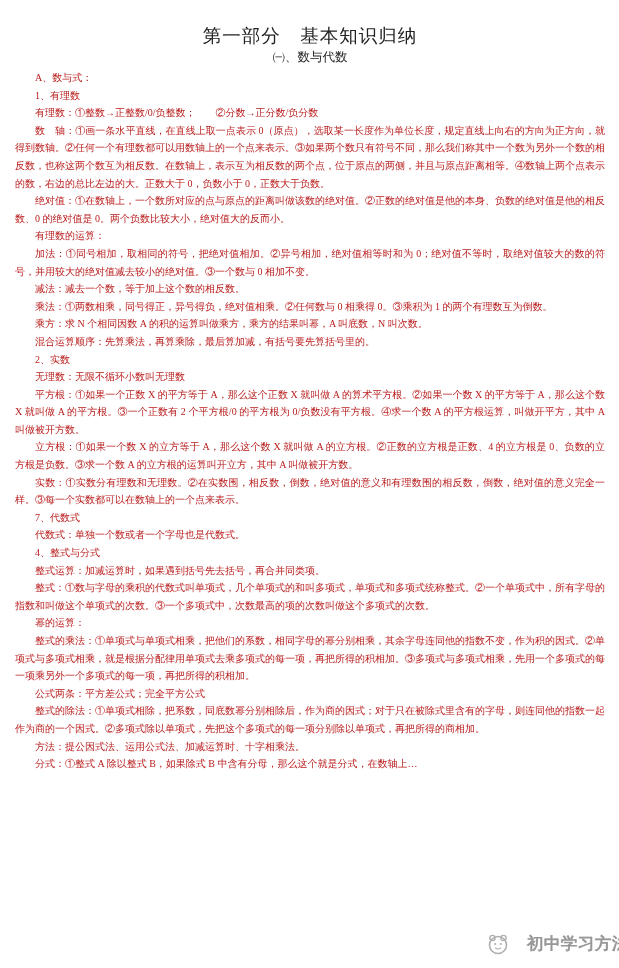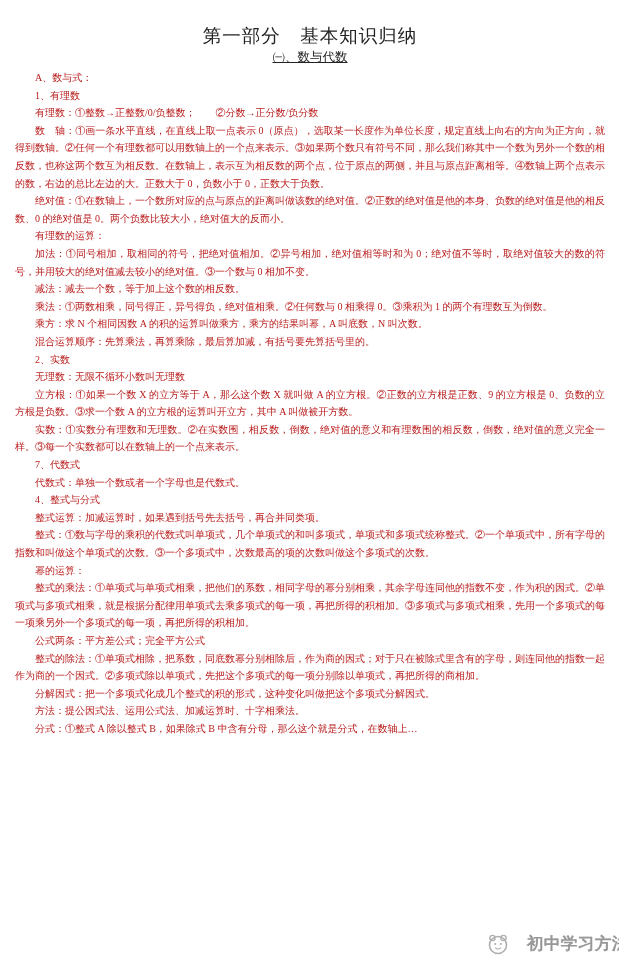--- a/index.html
+++ b/index.html
@@ -33,21 +33,20 @@
     line-height: 26px;
     color: #222222;
   }
   .doc-subtitle {
     margin: 0 0 3px 0;
     text-align: center;
     font-size: 12.5px;
     font-weight: 400;
     line-height: 17px;
     color: #222222;
-    text-decoration: underline;
   }
   .content p.para {
     margin: 0;
     font-size: 10px;
     line-height: 17.6px;
     text-align: justify;
     text-justify: inter-ideograph;
     text-indent: 2em;
     word-break: break-all;
     color: #b91c1c;
@@ -105,22 +104,23 @@
 
 
       <p class="para">乘方：求 N 个相同因数 A 的积的运算叫做乘方，乘方的结果叫幂，A 叫底数，N 叫次数。</p>
 
       <p class="para">混合运算顺序：先算乘法，再算乘除，最后算加减，有括号要先算括号里的。</p>
 
       <p class="para">2、实数</p>
 
       <p class="para">无理数：无限不循环小数叫无理数</p>
 
+      <p class="para">平方根：①如果一个正数 X 的平方等于 A，那么这个正数 X 就叫做 A 的算术平方根。②如果一个数 X 的平方等于 A，那么这个数 X 就叫做 A 的平方根。③一个正数有 2 个平方根/0 的平方根为 0/负数没有平方根。④求一个数 A 的平方根运算，叫做开平方，其中 A 叫做被开方数。</p>
 
-      <p class="para">立方根：①如果一个数 X 的立方等于 A，那么这个数 X 就叫做 A 的立方根。②正数的立方根是正数、9 的立方根是 0、负数的立方根是负数。③求一个数 A 的立方根的运算叫开立方，其中 A 叫做被开方数。</p>
+      <p class="para">立方根：①如果一个数 X 的立方等于 A，那么这个数 X 就叫做 A 的立方根。②正数的立方根是正数、4 的立方根是 0、负数的立方根是负数。③求一个数 A 的立方根的运算叫开立方，其中 A 叫做被开方数。</p>
 
       <p class="para">实数：①实数分有理数和无理数。②在实数围，相反数，倒数，绝对值的意义和有理数围的相反数，倒数，绝对值的意义完全一样。③每一个实数都可以在数轴上的一个点来表示。</p>
 
       <p class="para">7、代数式</p>
 
       <p class="para">代数式：单独一个数或者一个字母也是代数式。</p>
 
 
       <p class="para">4、整式与分式</p>
 
@@ -129,21 +129,20 @@
       <p class="para">整式：①数与字母的乘积的代数式叫单项式，几个单项式的和叫多项式，单项式和多项式统称整式。②一个单项式中，所有字母的指数和叫做这个单项式的次数。③一个多项式中，次数最高的项的次数叫做这个多项式的次数。</p>
 
       <p class="para">幂的运算：</p>
 
       <p class="para">整式的乘法：①单项式与单项式相乘，把他们的系数，相同字母的幂分别相乘，其余字母连同他的指数不变，作为积的因式。②单项式与多项式相乘，就是根据分配律用单项式去乘多项式的每一项，再把所得的积相加。③多项式与多项式相乘，先用一个多项式的每一项乘另外一个多项式的每一项，再把所得的积相加。</p>
 
       <p class="para">公式两条：平方差公式；完全平方公式</p>
 
       <p class="para">整式的除法：①单项式相除，把系数，同底数幂分别相除后，作为商的因式；对于只在被除式里含有的字母，则连同他的指数一起作为商的一个因式。②多项式除以单项式，先把这个多项式的每一项分别除以单项式，再把所得的商相加。</p>
 
-      <p class="para">分解因式：把一个多项式化成几个整式的积的形式，这种变化叫做把这个多项式分解因式。</p>
 
       <p class="para">方法：提公因式法、运用公式法、加减运算时、十字相乘法。</p>
 
       <p class="para">分式：①整式 A 除以整式 B，如果除式 B 中含有分母，那么这个就是分式，在数轴上…</p>
     </div>
 </div>
 
 <div class="watermark">
   <svg class="logo" viewBox="0 0 24 24" xmlns="http://www.w3.org/2000/svg" aria-hidden="true">
     <circle cx="12" cy="13" r="8.5" fill="none" stroke="#a9a9a9" stroke-width="1.6"></circle>

